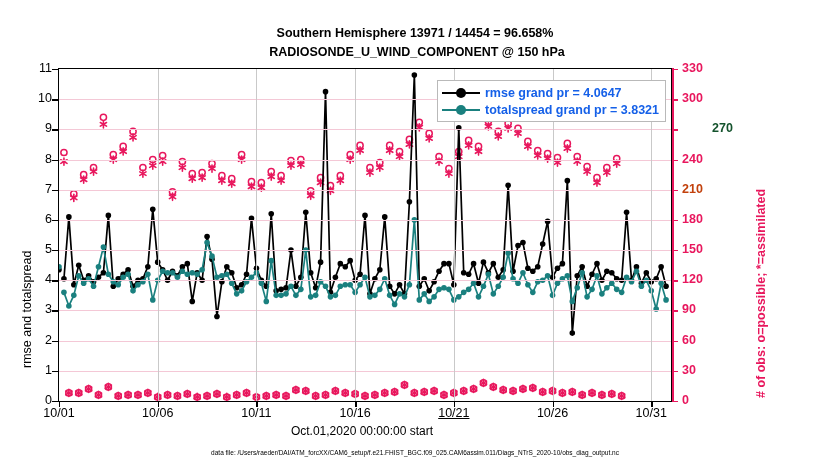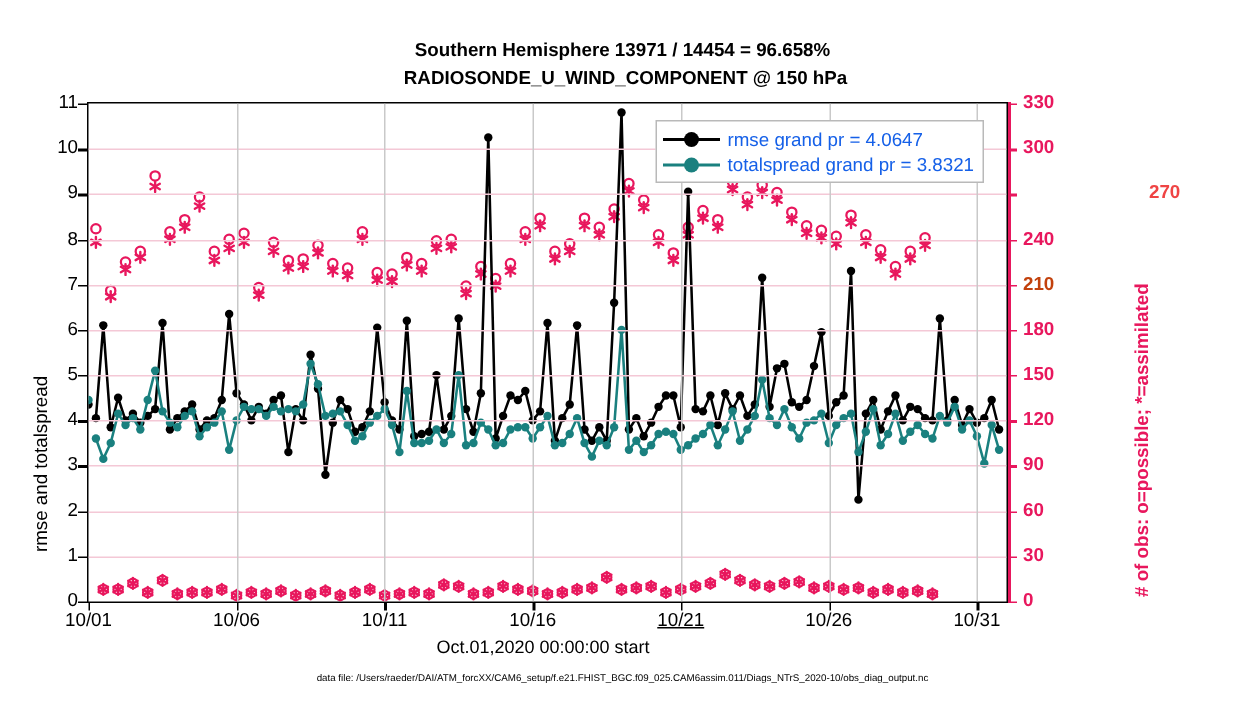--- a/index.html
+++ b/index.html
@@ -66,21 +66,21 @@
     background:#ffffff;border:1px solid #b9b9b9;
     padding:3px 6px 3px 4px;
     box-sizing:border-box;
   }
   .legrow{display:flex;align-items:center;height:17px;}
   .legline{position:relative;width:38px;height:2px;margin-right:5px;}
   .legline i{position:absolute;left:0;top:0;width:38px;height:2px;display:block;}
   .legline b{
     position:absolute;left:14px;top:-4px;width:10px;height:10px;border-radius:50%;
   }
-  .legtxt{font-size:12.5px;color:#1560e8;white-space:nowrap;}
+  .legtxt{font-size:12.5px;color:#1560e8;white-space:nowrap;font-weight:bold;}
 
   svg{display:block;}
 </style>
 </head>
 <body>
 
 <div id="root">
 
   <div class="title">
     <div class="l1">Southern Hemisphere 13971 / 14454 = 96.658%</div>
@@ -133,21 +133,21 @@
       <div class="ytick-r" style="top: 280.273px; left: 682px; color: rgb(232, 23, 93);">120</div>
       <div style="position: absolute; width: 6px; height: 1.4px; background: rgb(232, 23, 93); left: 672px; top: 280.273px;"></div>
       <div class="ytick-r" style="top: 250.091px; left: 682px; color: rgb(232, 23, 93);">150</div>
       <div style="position: absolute; width: 6px; height: 1.4px; background: rgb(232, 23, 93); left: 672px; top: 250.091px;"></div>
       <div class="ytick-r" style="top: 219.909px; left: 682px; color: rgb(232, 23, 93);">180</div>
       <div style="position: absolute; width: 6px; height: 1.4px; background: rgb(232, 23, 93); left: 672px; top: 219.909px;"></div>
       <div class="ytick-r" style="top: 189.727px; left: 682px; color: #c2410c;">210</div>
       <div style="position: absolute; width: 6px; height: 1.4px; background: rgb(232, 23, 93); left: 672px; top: 189.727px;"></div>
       <div class="ytick-r" style="top: 159.545px; left: 682px; color: rgb(232, 23, 93);">240</div>
       <div style="position: absolute; width: 6px; height: 1.4px; background: rgb(232, 23, 93); left: 672px; top: 159.545px;"></div>
-      <div class="ytick-r" style="top: 129.364px; left: 722px; color: #ef4444; margin-left: 44px;">270</div>
+      <div class="ytick-r" style="top: 129.364px; left: 668px; color: #14532d; margin-left: 44px;">270</div>
       <div style="position: absolute; width: 6px; height: 1.4px; background: rgb(232, 23, 93); left: 672px; top: 129.364px;"></div>
       <div class="ytick-r" style="top: 99.1818px; left: 682px; color: rgb(232, 23, 93);">300</div>
       <div style="position: absolute; width: 6px; height: 1.4px; background: rgb(232, 23, 93); left: 672px; top: 99.1818px;"></div>
       <div class="ytick-r" style="top: 69px; left: 682px; color: rgb(232, 23, 93);">330</div>
       <div style="position: absolute; width: 6px; height: 1.4px; background: rgb(232, 23, 93); left: 672px; top: 69px;"></div>
     </div>
   <div id="xtick-holder">
       <div class="xtick" style="left: 29px;">10/01</div>
       <div style="position: absolute; left: 59px; top: 402px; width: 1.4px; height: 5px; background: rgb(0, 0, 0);"></div>
       <div class="xtick" style="left: 127.71px; text-align: center;">10/06</div>

